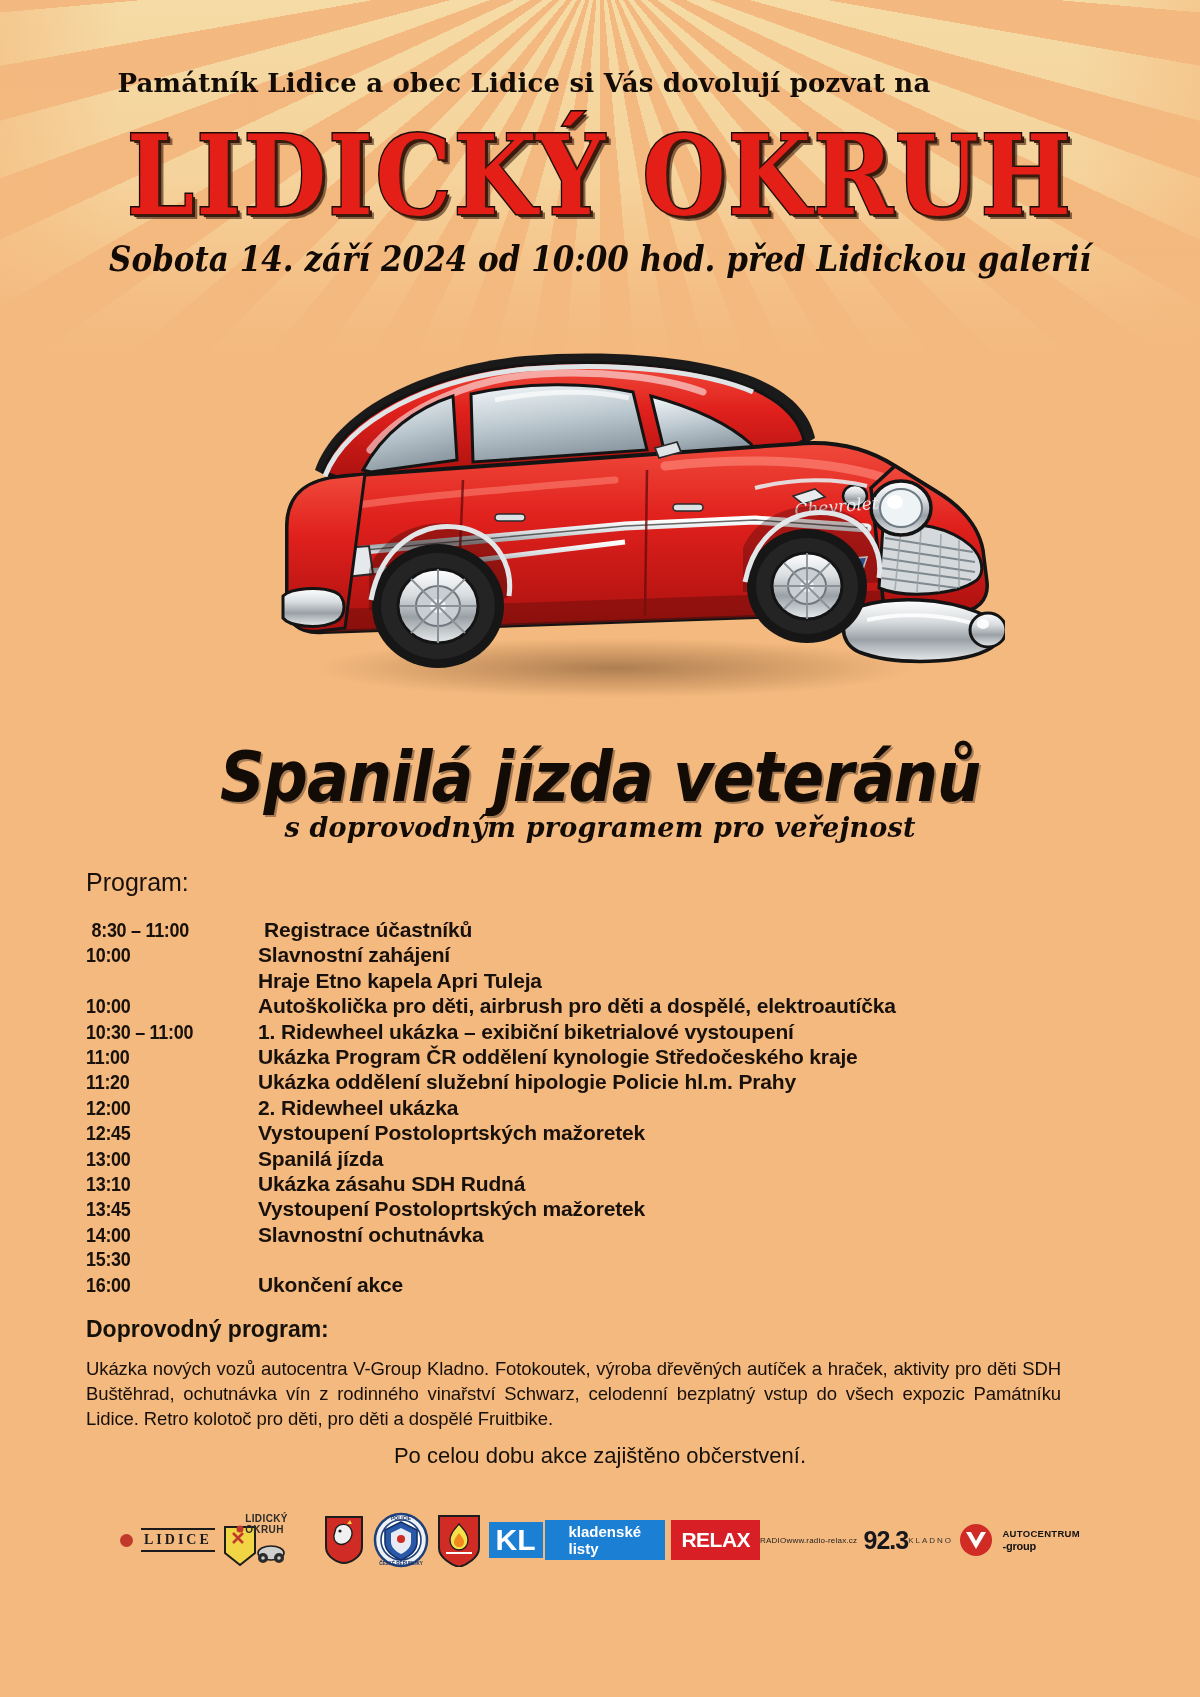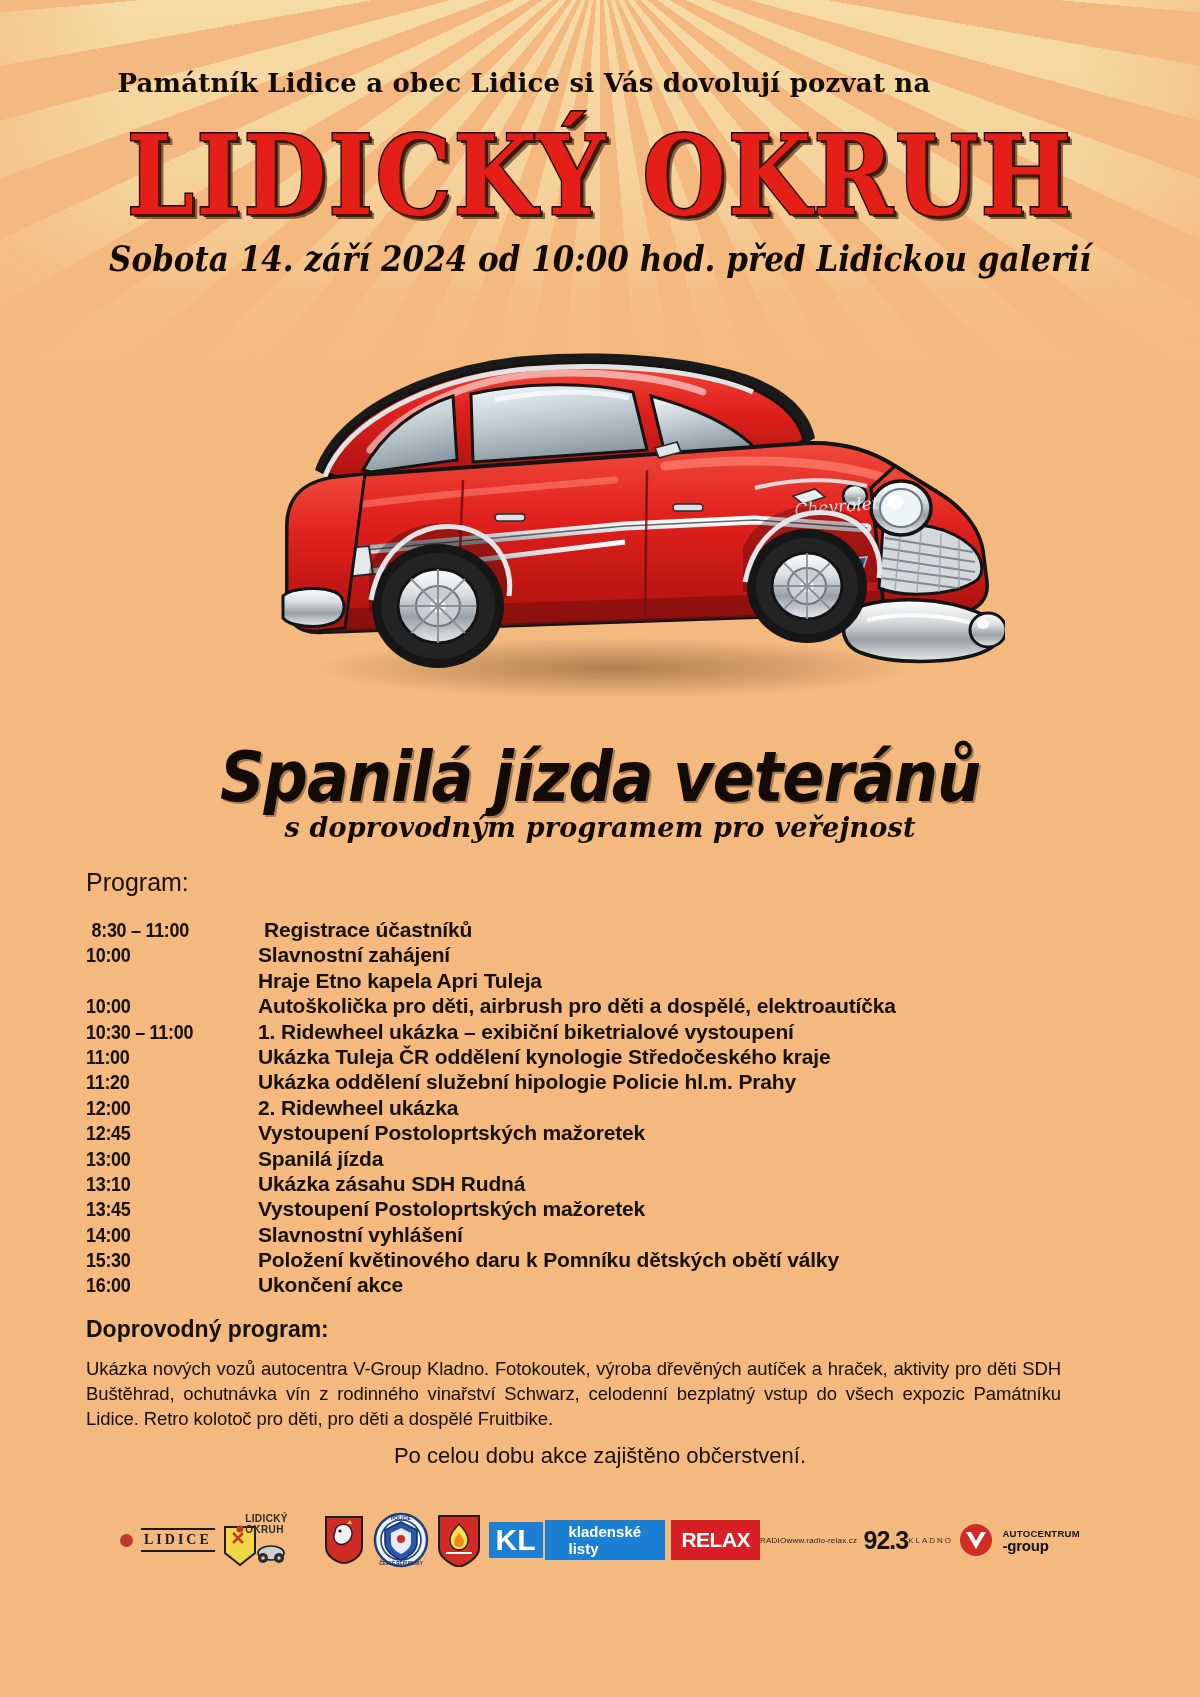--- a/index.html
+++ b/index.html
@@ -214,21 +214,21 @@
   }
   .relax-sub{font-size:8px;color:#222;margin-top:1px;letter-spacing:.2px;}
   .freq{
     font-family:"Liberation Sans",sans-serif;text-align:left;
   }
   .freq .n{font-size:25px;font-weight:bold;color:#16161c;letter-spacing:-1px;}
   .freq .c{font-size:8px;color:#333;letter-spacing:2px;}
   .vg-logo{display:flex;align-items:center;gap:9px;}
   .vg-txt{line-height:12px;}
   .vg-txt .a{font-size:9.5px;font-weight:bold;color:#111;letter-spacing:.3px;}
-  .vg-txt .b{font-size:15px;font-weight:bold;color:#111;letter-spacing:-.2px;}
+  .vg-txt .b{font-size:11px;font-weight:bold;color:#111;letter-spacing:-.2px;}
 </style>
 </head>
 <body>
 
 <div class="poster">
 
   <div class="sunburst">
     <div class="rays"></div>
     <div class="fade-bottom"></div>
     <div class="fade-sides"></div>
@@ -419,21 +419,21 @@
         <div class="srow">
           <div class="stime">10:00</div>
           <div class="sdesc">Autoškolička pro děti, airbrush pro děti a dospělé, elektroautíčka</div>
         </div>
         <div class="srow">
           <div class="stime">10:30 – 11:00</div>
           <div class="sdesc">1. Ridewheel ukázka – exibiční biketrialové vystoupení</div>
         </div>
         <div class="srow">
           <div class="stime">11:00</div>
-          <div class="sdesc">Ukázka Tuleja ČR oddělení kynologie Středočeského kraje</div>
+          <div class="sdesc">Ukázka Program ČR oddělení kynologie Středočeského kraje</div>
         </div>
         <div class="srow">
           <div class="stime">11:20</div>
           <div class="sdesc">Ukázka oddělení služební hipologie Policie hl.m. Prahy</div>
         </div>
         <div class="srow">
           <div class="stime">12:00</div>
           <div class="sdesc">2. Ridewheel ukázka</div>
         </div>
         <div class="srow">
@@ -447,25 +447,24 @@
         <div class="srow">
           <div class="stime">13:10</div>
           <div class="sdesc">Ukázka zásahu SDH Rudná</div>
         </div>
         <div class="srow">
           <div class="stime">13:45</div>
           <div class="sdesc">Vystoupení Postoloprtských mažoretek</div>
         </div>
         <div class="srow">
           <div class="stime">14:00</div>
-          <div class="sdesc">Slavnostní vyhlášení</div>
+          <div class="sdesc">Slavnostní ochutnávka</div>
         </div>
         <div class="srow">
           <div class="stime">15:30</div>
-          <div class="sdesc">Položení květinového daru k Pomníku dětských obětí války</div>
         </div>
         <div class="srow">
           <div class="stime">16:00</div>
           <div class="sdesc">Ukončení akce</div>
         </div>
       </div>
 
     <div class="dop-title">Doprovodný program:</div>
     <div class="dop-body">Ukázka nových vozů autocentra V-Group Kladno. Fotokoutek, výroba dřevěných autíček a hraček, aktivity pro děti SDH Buštěhrad, ochutnávka vín z rodinného vinařství Schwarz, celodenní bezplatný vstup do všech expozic Památníku Lidice. Retro kolotoč pro děti, pro děti a dospělé Fruitbike.</div>
     <div class="refresh">Po celou dobu akce zajištěno občerstvení.</div>

